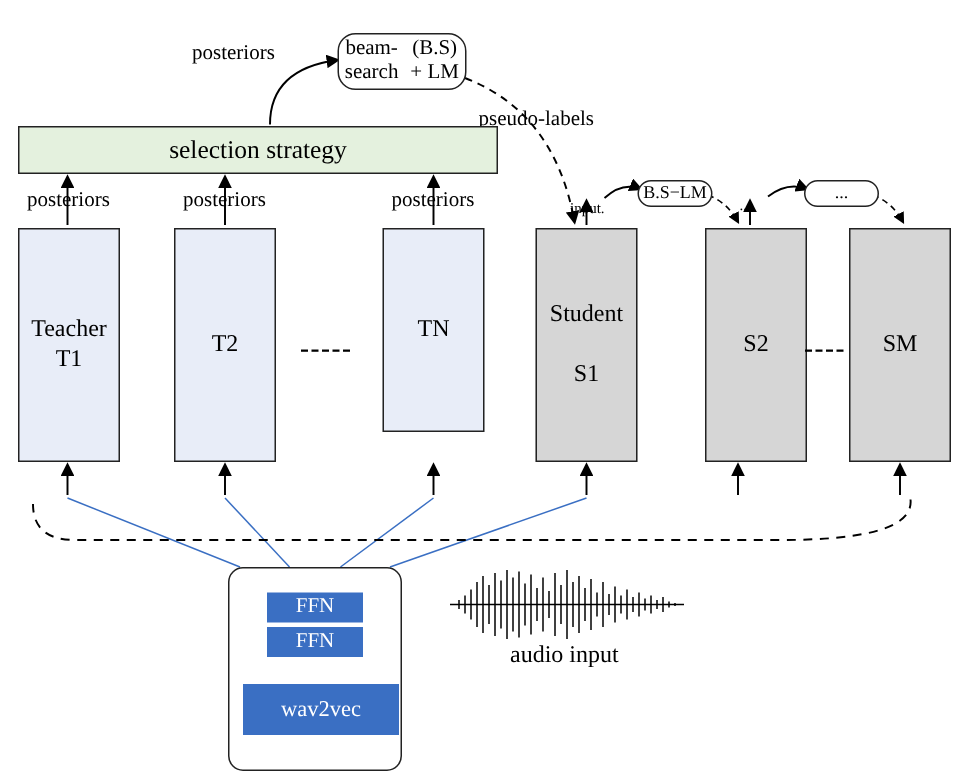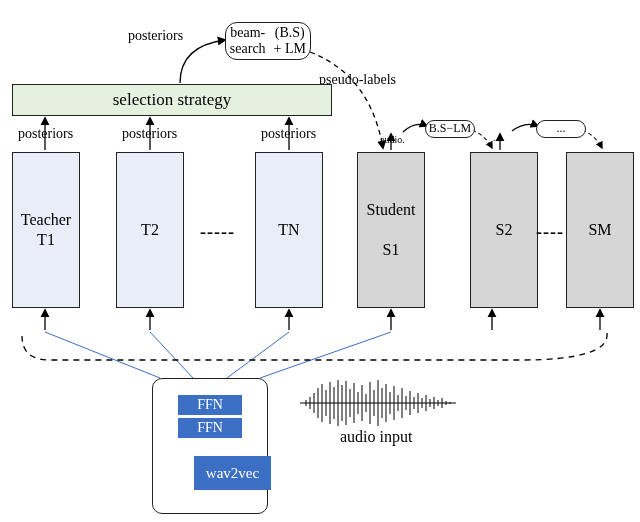--- a/index.html
+++ b/index.html
@@ -149,39 +149,39 @@
   <div class="label" style="left:319px; top:72px;">pseudo-labels</div>
 
   <div class="selection-strategy" style="left:12px; top:84px; width:320px; height:32px;">
     <span>selection strategy</span>
   </div>
 
   <div class="label" style="left:18px; top:126px;">posteriors</div>
   <div class="label" style="left:122px; top:126px;">posteriors</div>
   <div class="label" style="left:261px; top:126px;">posteriors</div>
 
-  <div class="label small-label" style="left:380px; top:134px;">audio.</div>
+  <div class="label small-label" style="left:380px; top:134px;">input.</div>
   <div class="rounded-box small-rounded" style="left:425px; top:120px; width:50px; height:18px;">
     <span>B.S−LM</span>
   </div>
 
   <div class="label small-label" style="left:493px; top:132px;">...</div>
   <div class="rounded-box small-rounded" style="left:536px; top:120px; width:50px; height:18px;">
     <span>...</span>
   </div>
 
   <div class="model-box teacher" style="left:12px; top:152px; width:68px; height:156px;">
     <span>Teacher</span>
     <span>T1</span>
   </div>
   <div class="model-box teacher" style="left:116px; top:152px; width:68px; height:156px;">
     <span>T2</span>
   </div>
   <div class="dashes" style="left:200px; top:222px;">-----</div>
-  <div class="model-box teacher" style="left:255px; top:152px; width:68px; height:156px;">
+  <div class="model-box teacher" style="left:255px; top:152px; width:68px; height:136px;">
     <span>TN</span>
   </div>
 
   <div class="model-box student" style="left:357px; top:152px; width:68px; height:156px;gap:20px;">
     <span>Student</span>
     <span>S1</span>
   </div>
   <div class="model-box student" style="left:470px; top:152px; width:68px; height:156px;">
     <span>S2</span>
   </div>
@@ -190,21 +190,21 @@
     <span>SM</span>
   </div>
 
   <div class="feature-box" style="left:152px; top:378px; width:116px; height:136px;"></div>
   <div class="ffn" style="left:178px; top:395px; width:64px; height:20px;">
     <span>FFN</span>
   </div>
   <div class="ffn" style="left:178px; top:418px; width:64px; height:20px;">
     <span>FFN</span>
   </div>
-  <div class="wav2vec" style="left:162px; top:456px; width:77px; height:34px;margin-left:32px;">
+  <div class="wav2vec" style="left:162px; top:456px; width:104px; height:34px;">
     <span>wav2vec</span>
   </div>
 
   <svg class="waveform" style="left:300px; top:378px;" width="156" height="50">
     <g stroke="#000" stroke-width="1">
       <line x1="0" y1="25" x2="156" y2="25"></line>
       <line x1="6" y1="22" x2="6" y2="28"></line>
         <line x1="10" y1="19" x2="10" y2="31"></line>
       <line x1="14" y1="15" x2="14" y2="35"></line>
         <line x1="18" y1="10" x2="18" y2="40"></line>

